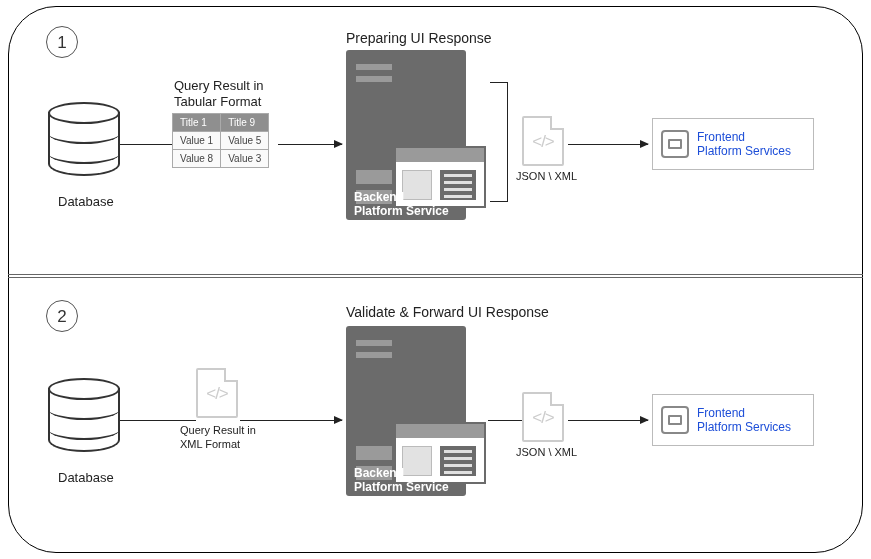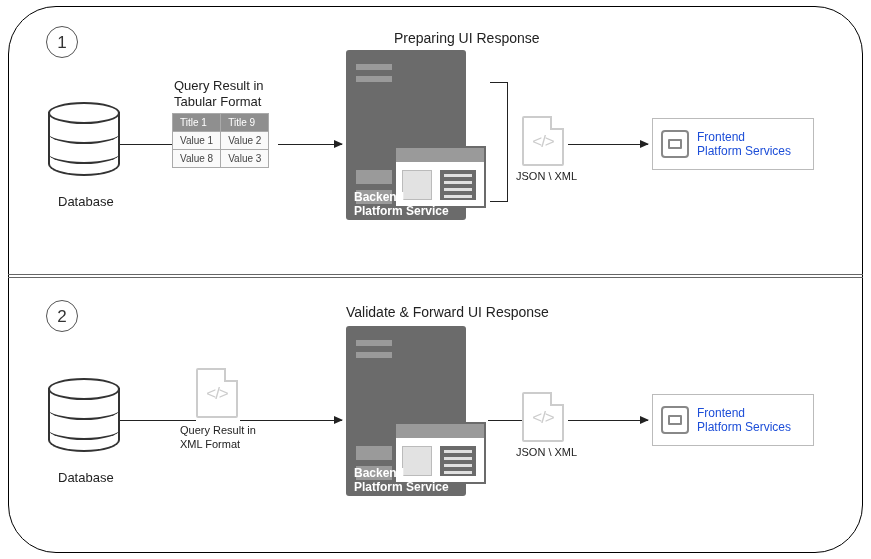--- a/index.html
+++ b/index.html
@@ -200,21 +200,21 @@
     border-left:none;
     width:18px;
   }
 </style>
 </head>
 <body>
 
 <div class="frame"></div>
 
 <div class="step-badge" style="left:46px; top:26px;">1</div>
-<div class="section-title" style="left:346px; top:30px;margin-left:48px;">Preparing UI Response</div>
+<div class="section-title" style="left:346px; top:30px;">Preparing UI Response</div>
 
 <div class="db" style="left:48px; top:102px;">
   <div class="body"></div>
   <div class="top"></div>
   <div class="ring" style="top:20px;"></div>
   <div class="ring" style="top:40px;"></div>
 </div>
 <div class="db-label" style="left:58px; top:194px;">Database</div>
 
 <div class="line" style="left:120px; top:144px; width:52px;"></div>
@@ -222,21 +222,21 @@
 <div class="mid-label" style="left:174px; top:78px; white-space:pre;">Query Result in
 Tabular Format</div>
 <table class="qtable" style="left:172px; top:113px;">
   <tbody>
       <tr>
     <th>Title 1</th>
     <th>Title 9</th>
   </tr>
   <tr>
     <td>Value 1</td>
-    <td>Value 2</td>
+    <td>Value 5</td>
   </tr>
   <tr>
     <td>Value 8</td>
     <td>Value 3</td>
   </tr>
 </tbody>
   </table>
 
 <div class="arrow" style="left:278px; top:144px; width:64px;">
     <div class="head"></div>

